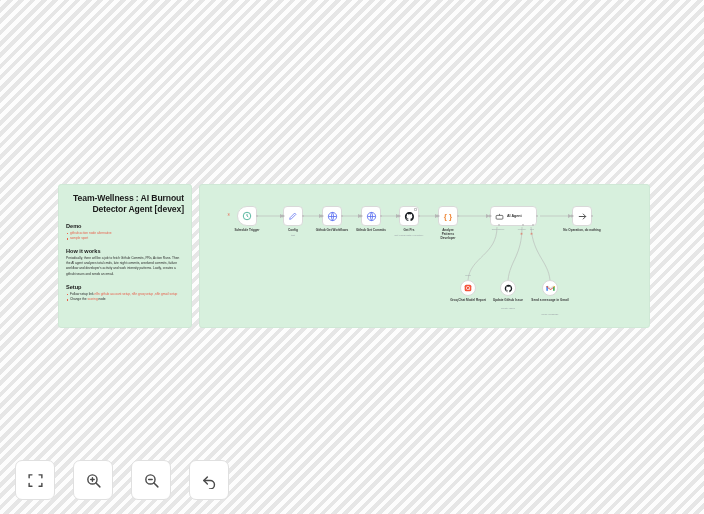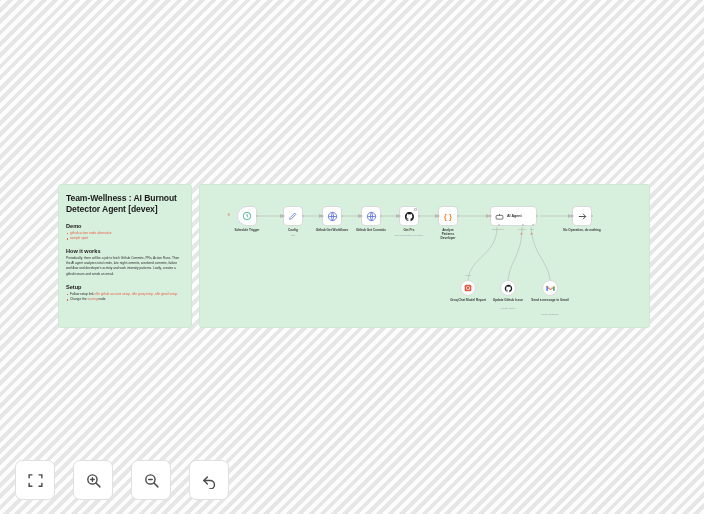--- a/index.html
+++ b/index.html
@@ -36,20 +36,21 @@
     width: 134px; height: 144px;
     padding: 8px 7px 7px 7px;
     overflow: hidden;
   }
   #note-title {
     font-size: 8.6px;
     font-weight: bold;
     line-height: 1.32;
     color: #1a1a1a;
     letter-spacing: -0.1px;
+    text-align: right;
   }
   .note-h {
     font-size: 5.6px;
     font-weight: bold;
     color: #1a1a1a;
     margin-top: 7px;
     margin-bottom: 2px;
   }
   .note-ul { list-style: none; }
   .note-li {

